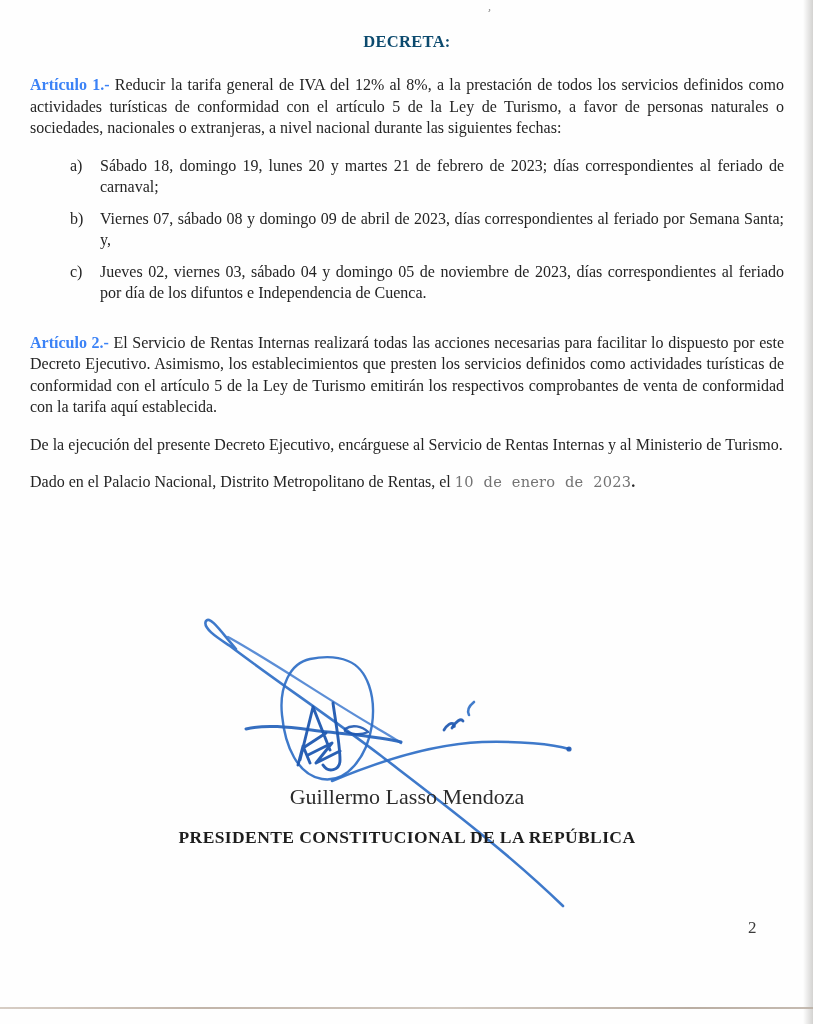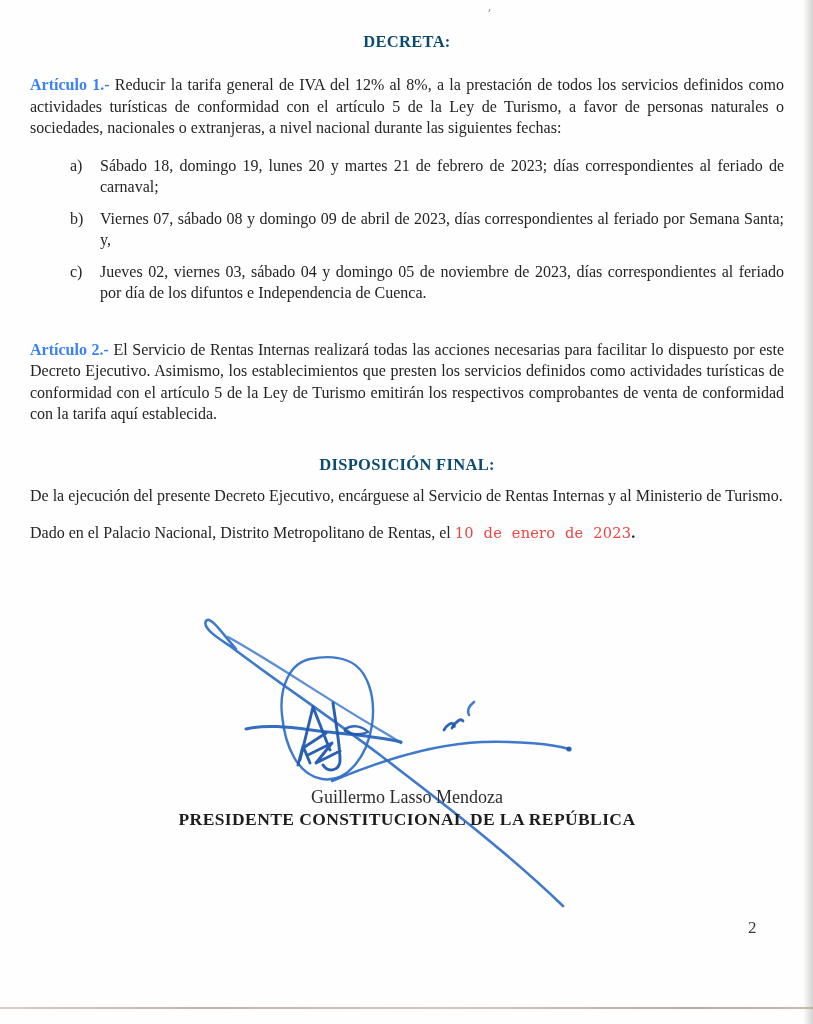--- a/index.html
+++ b/index.html
@@ -39,36 +39,36 @@
     text-align:center;font-weight:bold;color:#0c4a6e;
     font-size:16.5px;line-height:22px;letter-spacing:.3px;
   }
   .title1{margin-top:31px;}
   .title2{margin-top:29px;}
   .b{font-weight:bold;color:#3b82f6;}
   .p1{margin-top:21px;}
   .list{margin-top:7px;}
   .list-item{position:relative;padding-left:70px;margin-top:10px;}
   .list-item .marker{position:absolute;left:40px;top:0;}
-  .p2{margin-top:35px;}
+  .p2{margin-top:28px;}
   .p3{margin-top:9px;}
   .p4{margin-top:33px;}
   .p5{margin-top:7px;text-align:left;}
   .date-insert{
     font-family:"DejaVu Serif", serif;
     font-size:14.6px;letter-spacing:.2px;word-spacing:5px;
-    color:#ef4444;
+    color:#737373;
   }
   .date-period{font-weight:bold;font-size:16px;}
   .sig-block{
     position:absolute;left:30px;right:29px;top:786px;
     text-align:center;color:#2c2c2c;
   }
-  .sig-name{font-size:18px;line-height:22px;}
-  .sig-title{font-size:17.5px;line-height:22px;font-weight:bold;letter-spacing:.4px;color:#1d1d1d;}
+  .sig-name{font-size:22px;line-height:22px;}
+  .sig-title{font-size:17.5px;line-height:22px;font-weight:bold;letter-spacing:.4px;color:#1d1d1d;margin-top:18px;}
   .page-number{
     position:absolute;left:748px;top:918px;
     font-size:17px;color:#3a3a3a;
   }
   .signature-svg{
     position:absolute;left:170px;top:605px;width:420px;height:345px;
     pointer-events:none;
   }
   .signature-svg path{fill:none;stroke-linecap:round;stroke-linejoin:round;}
 </style>
@@ -95,21 +95,20 @@
         <span>Viernes 07, sábado 08 y domingo 09 de abril de 2023, días correspondientes al feriado por Semana Santa; y,</span>
       </div>
       <div class="list-item">
         <span class="marker">c)</span>
         <span>Jueves 02, viernes 03, sábado 04 y domingo 05 de noviembre de 2023, días correspondientes al feriado por día de los difuntos e Independencia de Cuenca.</span>
       </div>
     </div>
 
     <p class="p2"><span class="b">Artículo 2.-</span><span> El Servicio de Rentas Internas realizará todas las acciones necesarias para facilitar lo dispuesto por este Decreto Ejecutivo. Asimismo, los establecimientos que presten los servicios definidos como actividades turísticas de conformidad con el artículo 5 de la Ley de Turismo emitirán los respectivos comprobantes de venta de conformidad con la tarifa aquí establecida.</span></p>
 
-    <div class="h-center title2">DISPOSICIÓN FINAL:</div>
 
     <p class="p3">De la ejecución del presente Decreto Ejecutivo, encárguese al Servicio de Rentas Internas y al Ministerio de Turismo.</p>
 
 
     <p class="p5"><span>Dado en el Palacio Nacional, Distrito Metropolitano de Rentas, el </span><span class="date-insert">10 de enero de 2023</span><span class="date-period">.</span></p>
 
   </div>
 
   <svg class="signature-svg" viewBox="0 0 420 345" aria-hidden="true">
 

